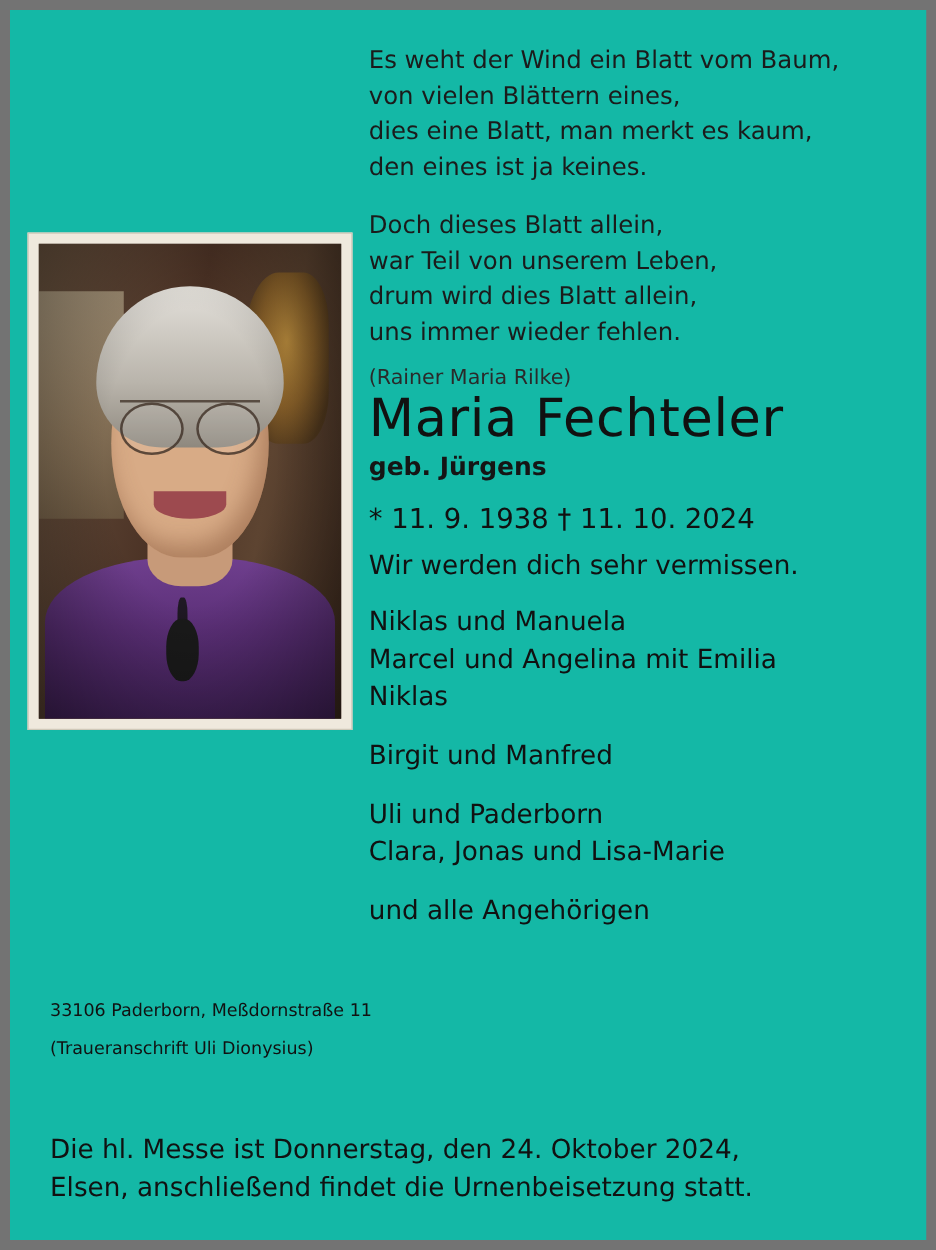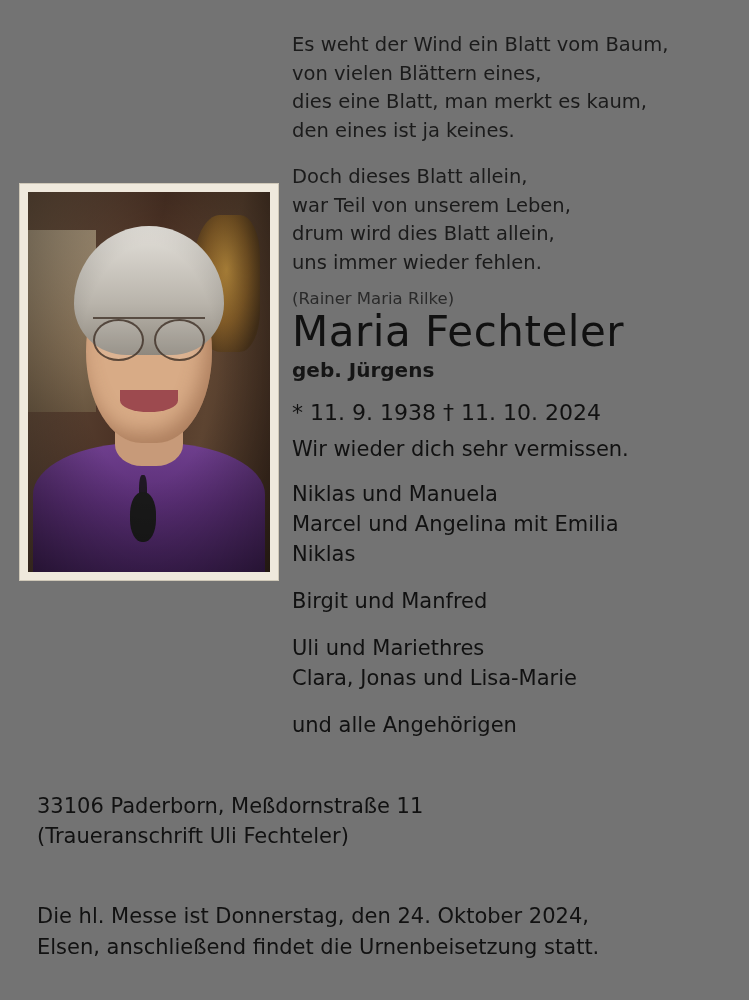--- a/index.html
+++ b/index.html
@@ -11,22 +11,22 @@
     width: 749px;
     height: 1000px;
     overflow: hidden;
     font-family: "DejaVu Sans", sans-serif;
   }
   .obituary {
     position: relative;
     box-sizing: border-box;
     width: 749px;
     height: 1000px;
-    background: #737373;
-    border: 5px solid #737373;
+    background: #14b8a6;
+    border: 8px solid #737373;
     padding: 0;
   }
   .inner {
     position: relative;
     width: 100%;
     height: 100%;
   }
 
   
   .photo-frame {
@@ -182,21 +182,21 @@
     color: #111;
     margin-bottom: 17px;
   }
 
   
   .address {
     position: absolute;
     left: 32px;
     top: 786px;
     width: 690px;
-    font-size: 21px;
+    font-size: 14px;
     line-height: 30px;
     color: #111;
   }
   .service {
     position: absolute;
     left: 32px;
     top: 896px;
     width: 690px;
     font-size: 21px;
     line-height: 31px;
@@ -241,43 +241,43 @@
           <div class="line">uns immer wieder fehlen.</div>
         </div>
       </div>
 
       <div class="attribution">(Rainer Maria Rilke)</div>
 
       <div class="name">Maria Fechteler</div>
       <div class="maiden">geb. Jürgens</div>
       <div class="dates">* 11. 9. 1938   † 11. 10. 2024</div>
 
-      <div class="missing">Wir wieder dich sehr vermissen.</div>
+      <div class="missing">Wir werden dich sehr vermissen.</div>
 
       <div class="family-group">
         <div>Niklas und Manuela</div>
         <div>Marcel und Angelina mit Emilia</div>
         <div>Niklas</div>
       </div>
       <div class="family-group">
         <div>Birgit und Manfred</div>
       </div>
       <div class="family-group">
-        <div>Uli und Mariethres</div>
+        <div>Uli und Paderborn</div>
         <div>Clara, Jonas und Lisa-Marie</div>
       </div>
       <div class="family-group">
         <div>und alle Angehörigen</div>
       </div>
 
     </div>
 
     <div class="address">
       <div>33106 Paderborn, Meßdornstraße 11</div>
-      <div>(Traueranschrift Uli Fechteler)</div>
+      <div>(Traueranschrift Uli Dionysius)</div>
     </div>
 
     <div class="service">
       <div>Die hl. Messe ist Donnerstag, den 24. Oktober 2024,</div>
       <div>Elsen, anschließend findet die Urnenbeisetzung statt.</div>
     </div>
 
   </div>
 </div>
 

